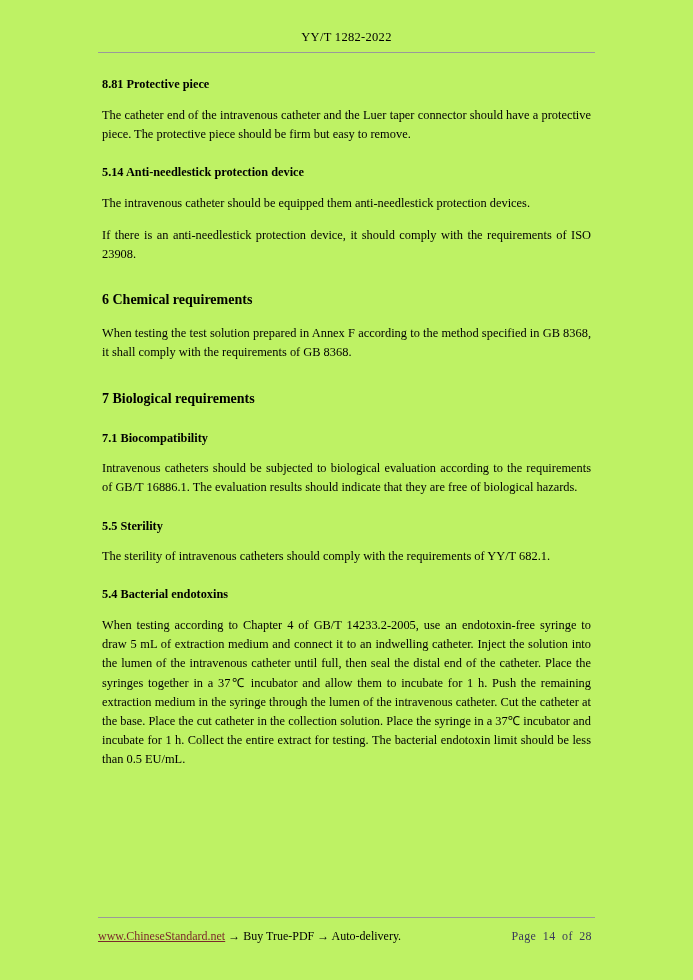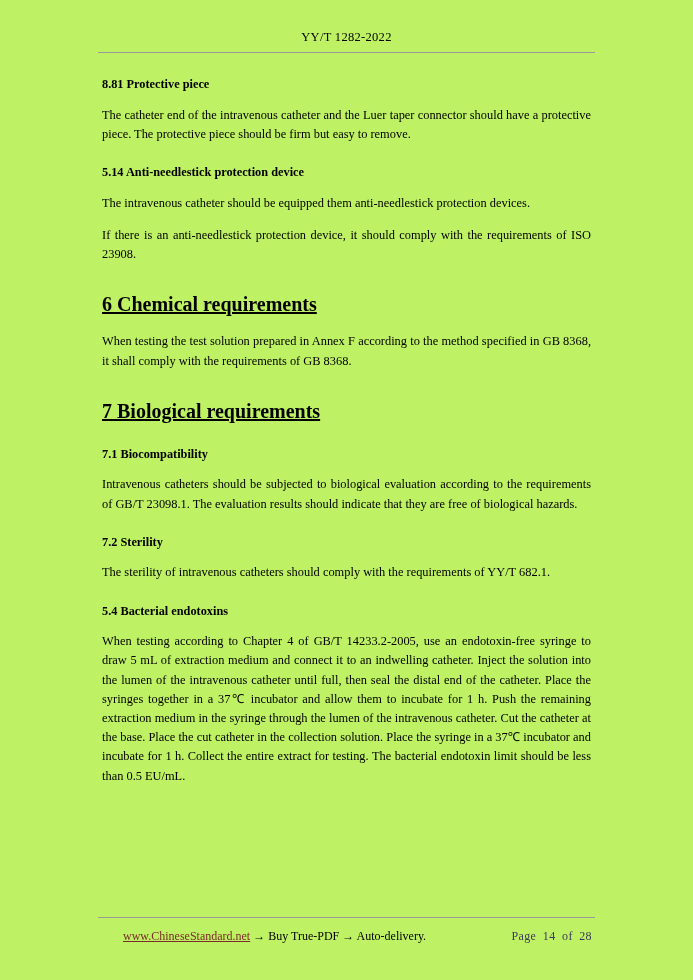--- a/index.html
+++ b/index.html
@@ -43,25 +43,24 @@
     left: 102px;
     width: 489px;
   }
   .h3 {
     font-size: 12.3px;
     font-weight: bold;
     margin: 0 0 13px 0;
     line-height: 1.35;
   }
   .h2 {
-    font-size: 20px;
+    font-size: 14px;
     font-weight: bold;
     margin: 0 0 14px 0;
     line-height: 1.35;
-    text-decoration: underline;
   }
   p.body {
     font-size: 12.4px;
     line-height: 1.55;
     margin: 0 0 13px 0;
     text-align: justify;
     text-justify: inter-word;
   }
   .spacer-sm { height: 7px; }
   .spacer-md { height: 14px; }
@@ -77,21 +76,20 @@
     left: 98px;
     width: 497px;
     height: 1px;
     background: #9a9a9a;
   }
   .footer-inner {
     display: flex;
     justify-content: space-between;
     align-items: baseline;
     font-size: 12px;
-    margin-left: 25px;
   }
   .footer-left {
     white-space: nowrap;
   }
   .footer-link {
     color: #7b2b2b;
     text-decoration: underline;
   }
   .footer-sep {
     color: #000;
@@ -131,25 +129,25 @@
     <h2 class="h2">6 Chemical requirements</h2>
     <p class="body">When testing the test solution prepared in Annex F according to the method specified in GB 8368, it shall comply with the requirements of GB 8368.</p>
 
     <div class="spacer-md"></div>
 
     <h2 class="h2">7 Biological requirements</h2>
 
     <div class="spacer-sm"></div>
 
     <h3 class="h3">7.1 Biocompatibility</h3>
-    <p class="body">Intravenous catheters should be subjected to biological evaluation according to the requirements of GB/T 23098.1. The evaluation results should indicate that they are free of biological hazards.</p>
+    <p class="body">Intravenous catheters should be subjected to biological evaluation according to the requirements of GB/T 16886.1. The evaluation results should indicate that they are free of biological hazards.</p>
 
     <div class="spacer-sm"></div>
 
-    <h3 class="h3">7.2 Sterility</h3>
+    <h3 class="h3">5.5 Sterility</h3>
     <p class="body">The sterility of intravenous catheters should comply with the requirements of YY/T 682.1.</p>
 
     <div class="spacer-sm"></div>
 
     <h3 class="h3">5.4 Bacterial endotoxins</h3>
     <p class="body">When testing according to Chapter 4 of GB/T 14233.2-2005, use an endotoxin-free syringe to draw 5 mL of extraction medium and connect it to an indwelling catheter. Inject the solution into the lumen of the intravenous catheter until full, then seal the distal end of the catheter. Place the syringes together in a 37℃ incubator and allow them to incubate for 1 h. Push the remaining extraction medium in the syringe through the lumen of the intravenous catheter. Cut the catheter at the base. Place the cut catheter in the collection solution. Place the syringe in a 37℃ incubator and incubate for 1 h. Collect the entire extract for testing. The bacterial endotoxin limit should be less than 0.5 EU/mL.</p>
 
   </div>
 
   <div class="footer-rule"></div>

